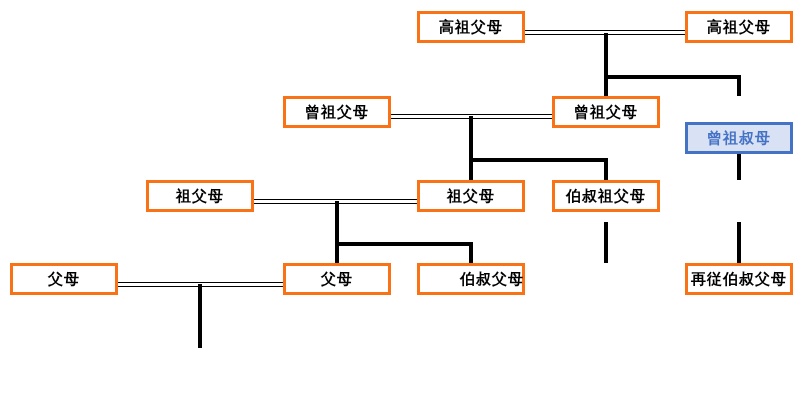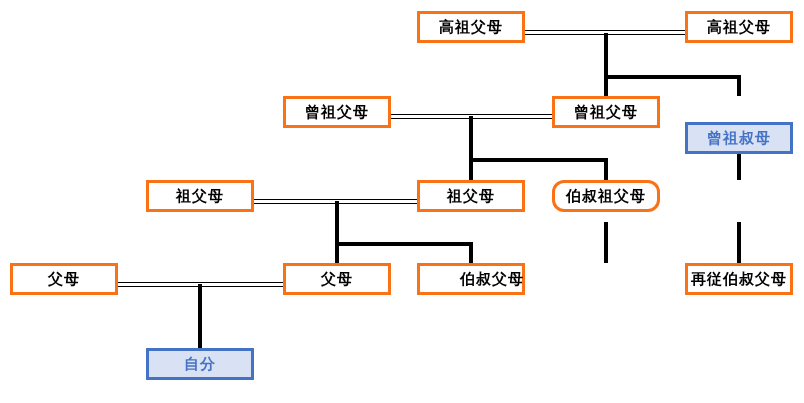--- a/index.html
+++ b/index.html
@@ -64,22 +64,21 @@
 
   <div class="node" style="left:417px;top:11px;">高祖父母</div>
   <div class="node" style="left:685px;top:11px;">高祖父母</div>
 
   <div class="node" style="left:283px;top:96px;">曾祖父母</div>
   <div class="node" style="left:552px;top:96px;">曾祖父母</div>
   <div class="node hl" style="left:685px;top:96px;margin-top:26px;">曾祖叔母</div>
 
   <div class="node" style="left:146px;top:180px;">祖父母</div>
   <div class="node" style="left:417px;top:180px;">祖父母</div>
-  <div class="node" style="left:552px;top:180px;border-radius:12px;">伯叔祖父母</div>
+  <div class="node" style="left:552px;top:180px;">伯叔祖父母</div>
 
   <div class="node" style="left:10px;top:263px;">父母</div>
   <div class="node" style="left:283px;top:263px;">父母</div>
   <div class="node" style="left:417px;top:263px;padding-left:42px;">伯叔父母</div>
   <div class="node" style="left:685px;top:263px;">再従伯叔父母</div>
 
-  <div class="node hl" style="left:146px;top:348px;">自分</div>
 
 </div>
 
 </body></html>

